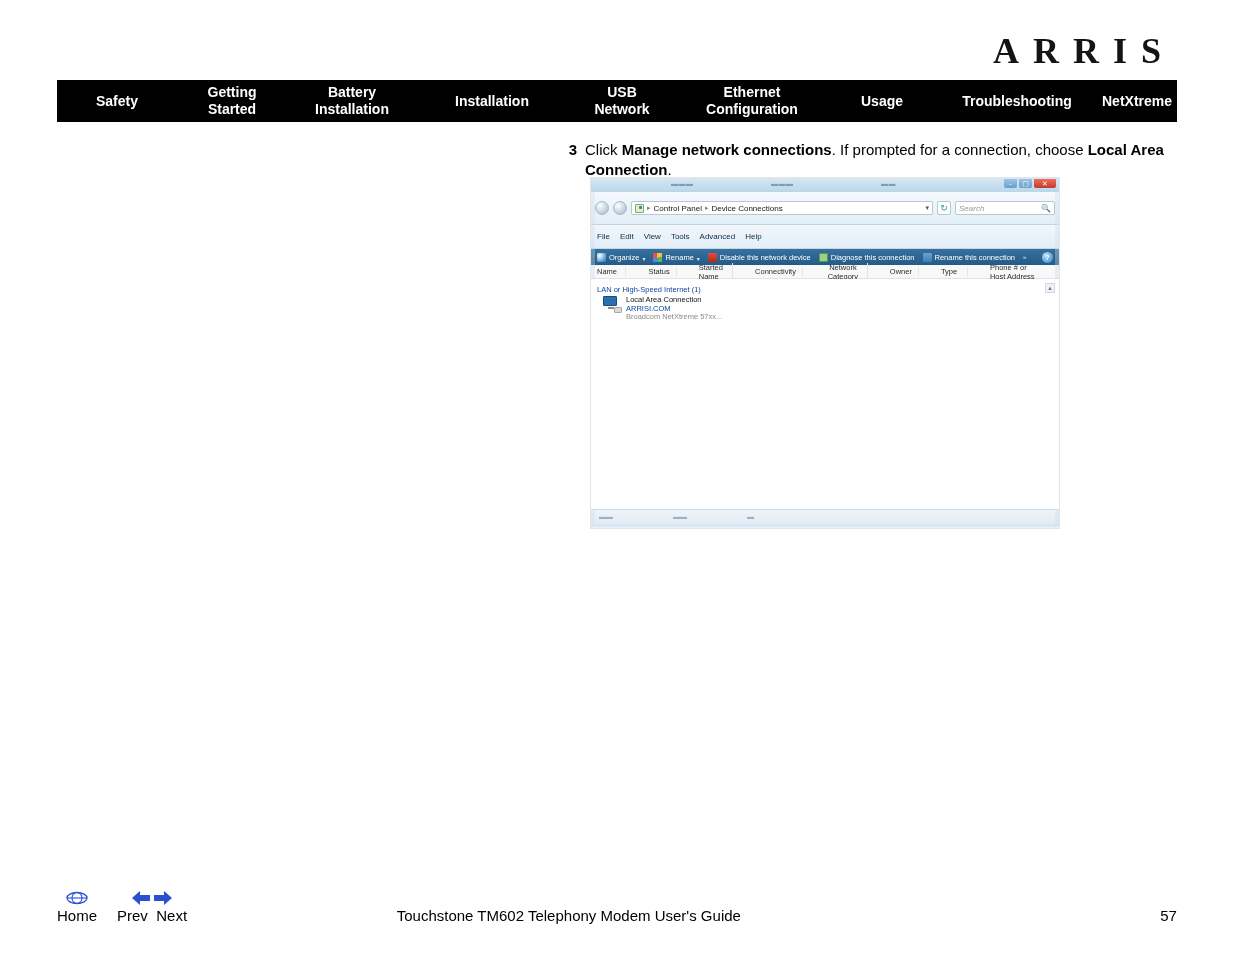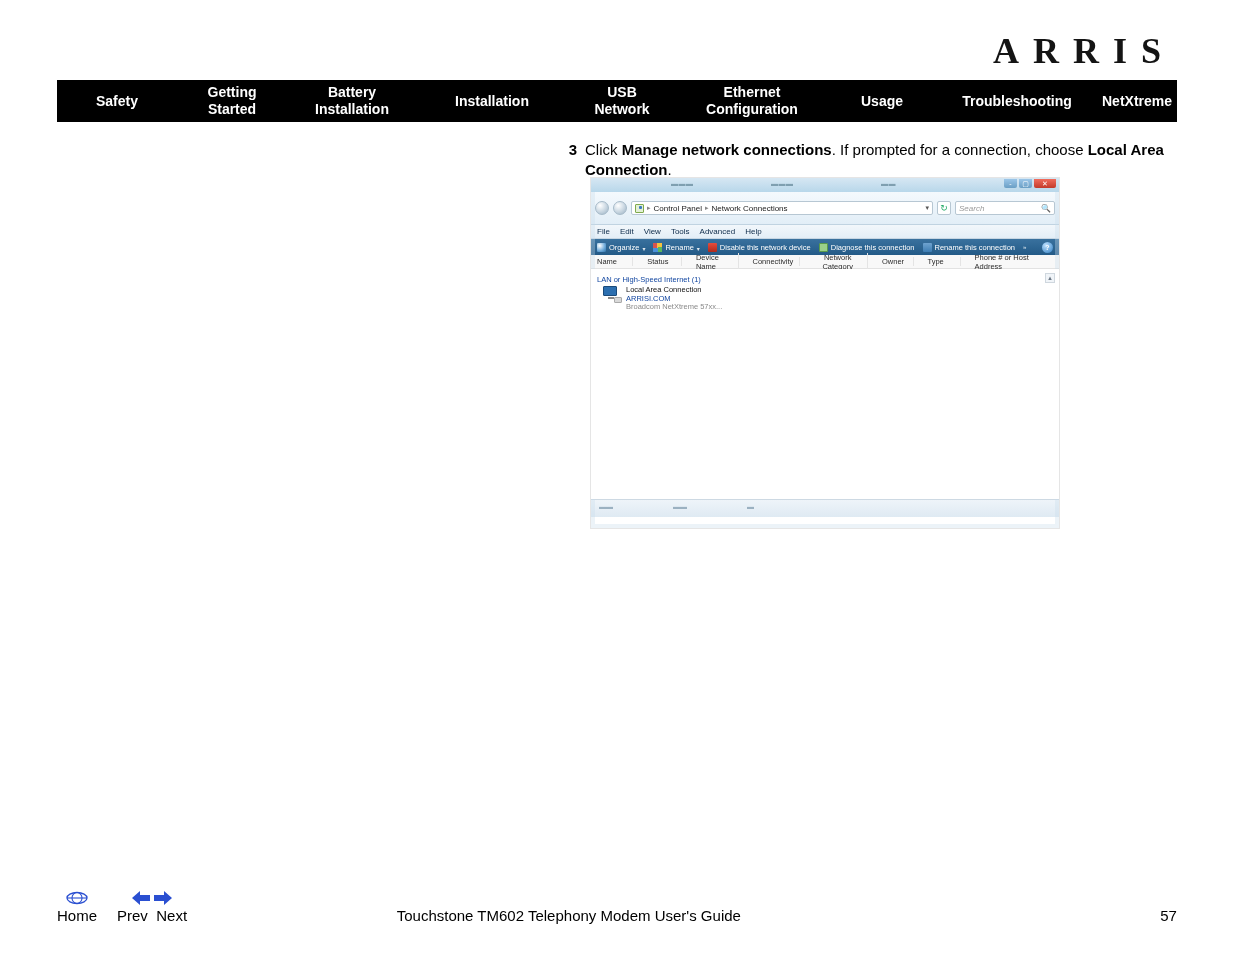--- a/index.html
+++ b/index.html
@@ -100,42 +100,42 @@
     display:flex; align-items:center; gap:3px; padding:0 3px; color:#1a1a1a;
   }
   .vista .crumb .cp-icon { width:9px; height:9px; background:#e3f0d6; border:1px solid #7faa4d; border-radius:1px; position:relative; }
   .vista .crumb .cp-icon::after{content:""; position:absolute; inset:1px 1px 3px 3px; background:#3a7bbf; border-radius:1px;}
   .vista .crumb .sep { color:#888; font-size:7px; }
   .vista .crumb .drop { font-size:7px; color:#555; margin-left:auto; }
   .vista .refresh { width:14px; height:14px; border:1px solid #b7c7d3; border-radius:2px; background:#fff; display:flex; align-items:center; justify-content:center; color:#2a6; font-size:9px; }
   .vista .search { width:100px; height:14px; background:#fff; border:1px solid #b7c7d3; border-radius:2px; display:flex; align-items:center; padding:0 3px; color:#9a9a9a; font-style:italic; justify-content:space-between; }
   .vista .search .mag { font-style:normal; color:#5f8bb0; font-size:8px; }
   .vista .menus {
-    height:14px; background: linear-gradient(#f2f7fb,#e3eef7); border-bottom:1px solid #c6d6e3;
+    height:24px; background: linear-gradient(#f2f7fb,#e3eef7); border-bottom:1px solid #c6d6e3;
     display:flex; align-items:center; gap:10px; padding:0 6px; color:#0d2b4a;
   }
   .vista .menus span{cursor:default;}
   .vista .toolbar {
     height:16px;
     background: linear-gradient(#39719e,#235a87);
     color:#fff; display:flex; align-items:center; gap:8px; padding:0 6px;
     font-size:7.5px;
   }
   .vista .toolbar .tbtn{display:flex;align-items:flex-end;gap:3px;cursor:default;}
   .vista .toolbar .ico{width:9px;height:9px;display:inline-block;}
   .vista .toolbar .ico.org{background:radial-gradient(circle at 30% 30%,#fff,#6aa7d8 60%,#2b6ea3);border-radius:1px;}
   .vista .toolbar .ico.view{background:conic-gradient(#f6c23e 0 25%,#5cb85c 0 50%,#4a90d9 0 75%,#d9534f 0);}
   .vista .toolbar .ico.dis{background:linear-gradient(#e74c3c,#b02a1b);border-radius:1px;}
   .vista .toolbar .ico.diag{background:#9ad08a;border:1px solid #5a9b4a;border-radius:1px;}
   .vista .toolbar .ico.ren{background:linear-gradient(#6fa3cf,#3d7db3);border-radius:1px;}
   .vista .toolbar .car{font-size:6px;opacity:.85;}
   .vista .toolbar .help{margin-left:auto;width:11px;height:11px;border-radius:50%;background:radial-gradient(circle at 35% 30%,#bfe1ff,#2e7dc0);color:#fff;font-weight:bold;display:flex;align-items:center;justify-content:center;font-size:7px;}
   .vista .columns {
     height:14px; background:#f8f8f8; border-bottom:1px solid #e2e2e2; display:flex; align-items:center;
-    padding:0 6px; color:#2c2c2c; font-size:7.5px; gap:8px;
+    padding:0 6px; color:#2c2c2c; font-size:7.5px; gap:16px;
   }
   .vista .columns .col{border-right:1px solid #e4e4e4; padding-right:6px; margin-right:6px;}
   .vista .columns .col:last-child{border:none;}
   .vista .listarea{ height:230px; background:#fff; position:relative; padding:4px 6px; }
   .vista .group{ color:#1246a0; font-size:7.5px; margin:2px 0 2px 0; }
   .vista .item-row{ display:flex; gap:5px; align-items:flex-start; margin-left:6px;}
   .vista .neticon{ width:18px; height:16px; position:relative; }
   .vista .neticon .mon{position:absolute;top:0;left:0;width:14px;height:10px;background:#2c6fb0;border:1px solid #1a4a7a;border-radius:1px;}
   .vista .neticon .mon::after{content:"";position:absolute;left:4px;top:10px;width:6px;height:2px;background:#888;}
   .vista .neticon .plug{position:absolute;bottom:-1px;right:-1px;width:8px;height:6px;background:#d9d9d9;border:1px solid #aaa;border-radius:1px;}
@@ -202,21 +202,21 @@
       </div>
     </div>
     <div class="addressbar">
       <div class="navcircle"></div>
       <div class="navcircle"></div>
       <div class="crumb">
         <span class="cp-icon"></span>
         <span class="sep">▸</span>
         <span>Control Panel</span>
         <span class="sep">▸</span>
-        <span>Network Connections</span>
+        <span>Device Connections</span>
         <span class="drop">▾</span>
       </div>
       <div class="refresh">↻</div>
       <div class="search">
         <span>Search</span>
         <span class="mag">🔍</span>
       </div>
     </div>
     <div class="menus" id="vista-menus">
         <span>File</span>
@@ -248,21 +248,21 @@
       <span class="tbtn">
           <span class="ico ren"></span>
           <span>Rename this connection</span>
         </span>
       <span class="car">»</span>
       <span class="help">?</span>
     </div>
     <div class="columns" id="vista-cols">
         <span class="col" style="width: 44px;">Name</span>
         <span class="col" style="width: 42px;">Status</span>
-        <span class="col" style="width: 52px;">Device Name</span>
+        <span class="col" style="width: 52px;">Started Name</span>
         <span class="col" style="width: 50px;">Connectivity</span>
         <span class="col" style="width: 66px; text-align: center;">Network Category</span>
         <span class="col" style="width: 38px;">Owner</span>
         <span class="col" style="width: 40px;">Type</span>
         <span class="col" style="width: 90px;">Phone # or Host Address</span>
       </div>
     <div class="listarea">
       <div class="group">LAN or High-Speed Internet (1)</div>
       <div class="item-row">
         <div class="neticon">

